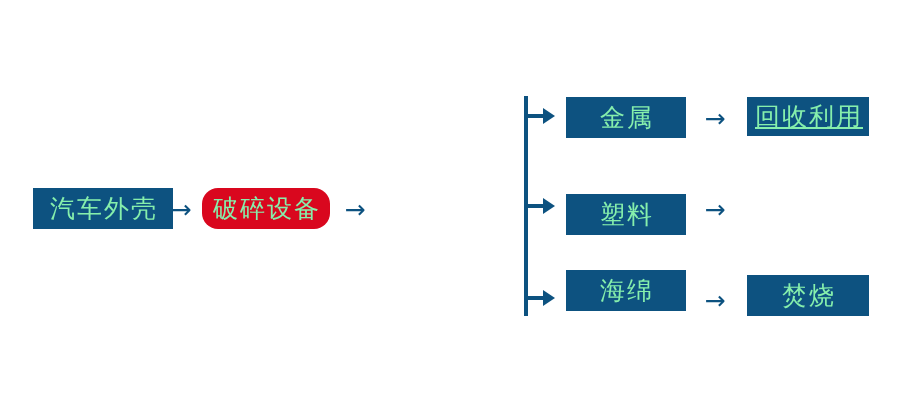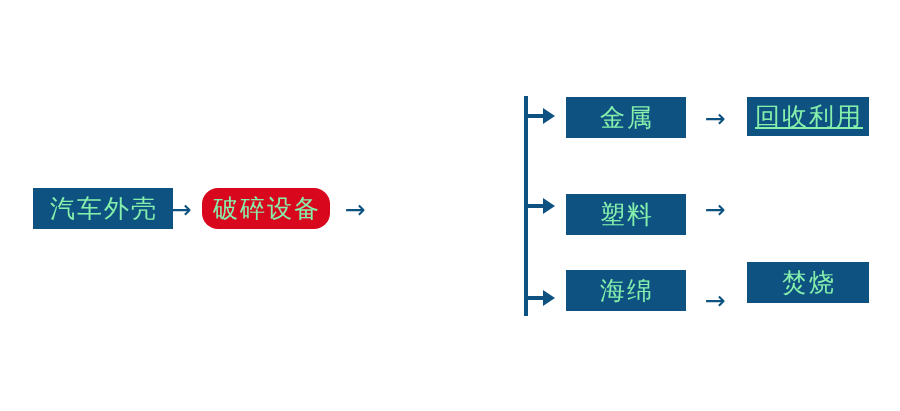--- a/index.html
+++ b/index.html
@@ -97,15 +97,15 @@
 
   <div class="node blue" style="left:566px; top:188px; width:120px; height:41px;margin-top:6px;">塑料</div>
 
   <div class="arrow" style="left:697px; top:190px; width:36px; height:38px;">→</div>
 
 
   <div class="node blue" style="left:566px; top:270px; width:120px; height:41px;">海绵</div>
 
   <div class="arrow" style="left:697px; top:281px; width:36px; height:38px;">→</div>
 
-  <div class="node blue" style="left:747px; top:262px; width:122px; height:41px;">焚烧</div>
+  <div class="node blue" style="left:747px; top:275px; width:122px; height:41px;">焚烧</div>
 
 </div>
 
 </body></html>

